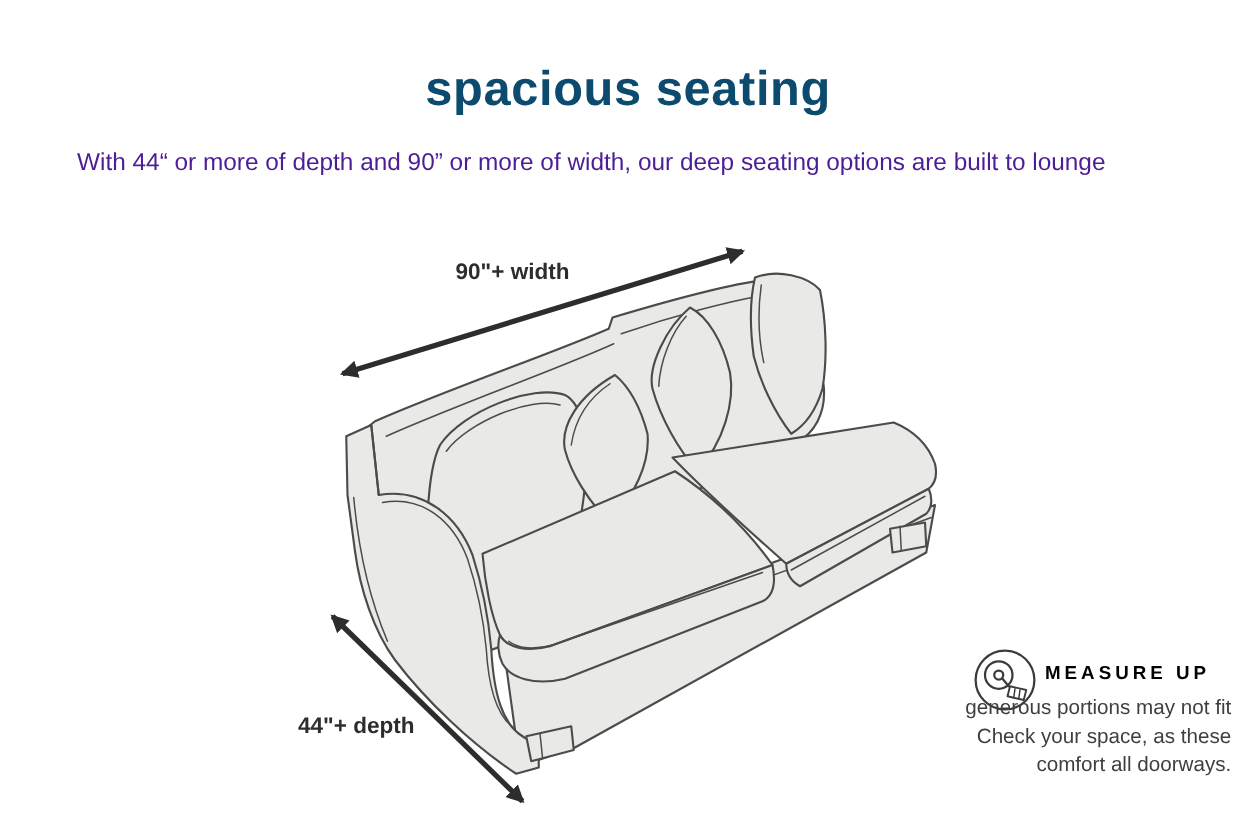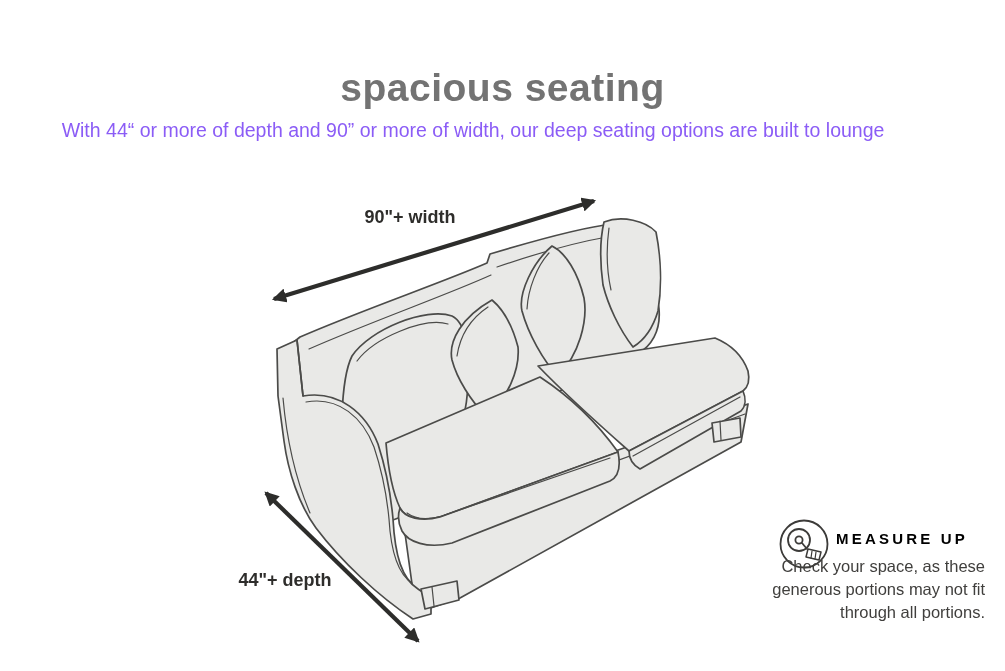--- a/index.html
+++ b/index.html
@@ -7,28 +7,27 @@
     position:relative;
     width:1005px;height:671px;
     background:#ffffff;
     font-family:"Liberation Sans", sans-serif;
     overflow:hidden;
   }
   .page-title{
     position:absolute;left:0;top:50px;width:1005px;
     text-align:center;
     font-size:39px;font-weight:bold;letter-spacing:.5px;
-    color:#737373;
-    margin-top:16px;
+    color:#0c4a6e;
   }
   .intro{
     position:absolute;left:0;top:117px;width:946px;
     text-align:center;
     font-size:19.5px;line-height:26px;
-    color:#8b5cf6;
+    color:#4c1d95;
   }
   .dim-label{
     position:absolute;
     font-size:18px;font-weight:bold;color:#2e2d2b;
     text-align:center;white-space:nowrap;
   }
   .dim-label.width{left:330px;top:207px;width:160px;}
   .dim-label.depth{left:205px;top:570px;width:160px;}
   .diagram-svg{position:absolute;left:0;top:0;}
   .measure-heading{
@@ -131,18 +130,18 @@
       <path stroke-width="1.5" d="M808,549 L821,552 L819,560 L806,557 Z"></path>
       <path stroke-width="1.2" d="M812,551 L811,558 M816,552 L815,559"></path>
     </g>
   </svg>
 
   <div class="dim-label width">90"+ width</div>
   <div class="dim-label depth">44"+ depth</div>
 
   <div class="measure-heading">MEASURE UP</div>
   <div class="measure-note">
+    <div>generous portions may not fit</div>
     <div>Check your space, as these</div>
-    <div>generous portions may not fit</div>
-    <div>through all portions.</div>
+    <div>comfort all doorways.</div>
   </div>
 
 </div>
 
 </body></html>

